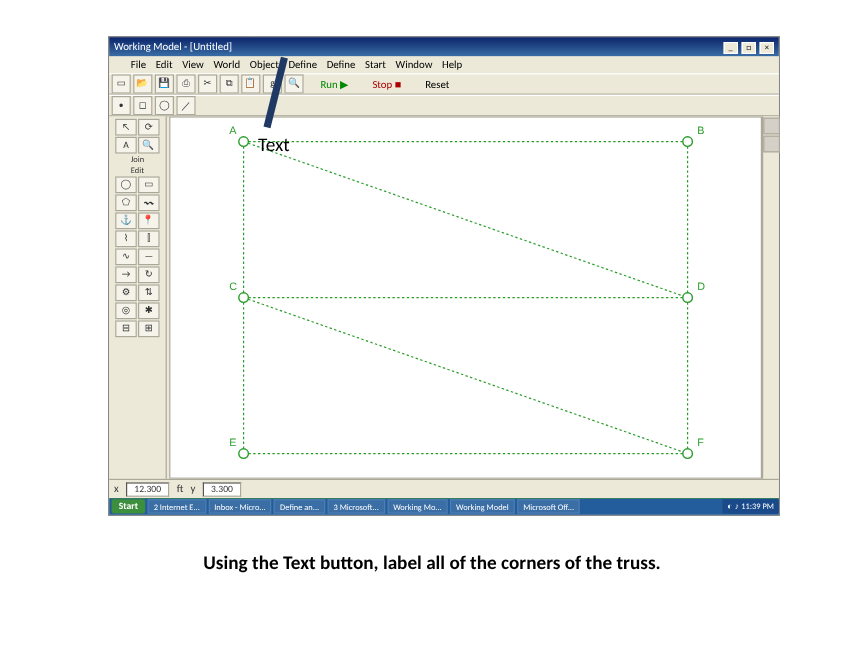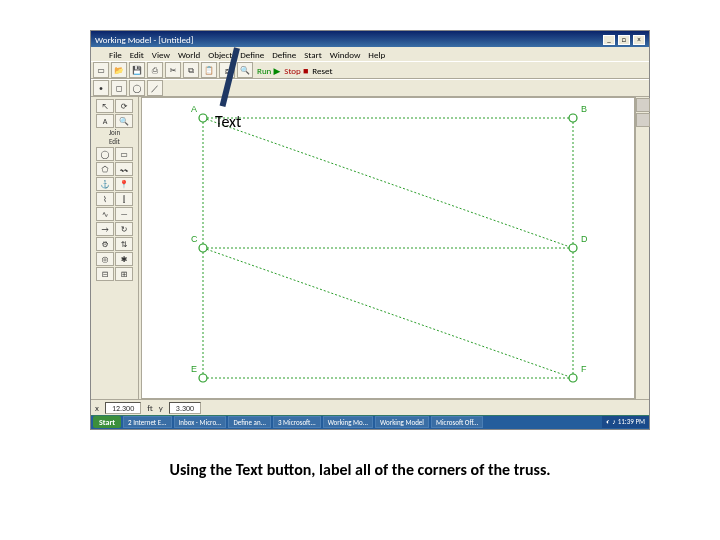--- a/index.html
+++ b/index.html
@@ -10,21 +10,21 @@
   .annotation-line { position: absolute; left: 234px; top: 48px; width: 6px; height: 60px; background: #1f3864; transform: rotate(14deg); transform-origin: top center; }
   .annotation-label { position: absolute; left: 215px; top: 112px; font-size: 16px; font-weight: 500; color: #000; }
 
   
   .titlebar { height: 16px; background: linear-gradient(#0a246a,#3a6ea5); color:#fff; font-size:9px; display:flex; align-items:center; padding:0 4px; justify-content:space-between;}
   .titlebar-right span { display:inline-block; width:12px; height:10px; background:#ece9d8; border:1px solid #fff; margin-left:1px; font-size:7px; text-align:center; color:#000; line-height:8px;}
   .menubar { height:14px; background:#ece9d8; font-size:9px; display:flex; align-items:center; gap:8px; padding:0 18px; color:#000;}
   .menubar span { cursor:default; }
   .toolbar-row { height:18px; background:#ece9d8; border-top:1px solid #fff; border-bottom:1px solid #aca899; display:flex; align-items:center; gap:2px; padding:0 2px;}
   .tbtn { width:16px; height:16px; border:1px solid #aca899; background:#f5f3ea; display:flex; align-items:center; justify-content:center; font-size:8px; color:#333;}
-  .runstop { font-size:9px; display:flex; gap:4px; margin-left:2px; align-items:center;}
+  .runstop { font-size:9px; display:flex; gap:20px; margin-left:12px; align-items:center;}
   .runstop .run { color:#080; }
   .runstop .stop { color:#a00; }
   .canvas-area { position:absolute; left:50px; top:66px; right:14px; bottom:30px; background:#fff; border:1px solid #aca899; }
   .left-toolbox { position:absolute; left:0; top:66px; width:48px; bottom:30px; background:#ece9d8; border-right:1px solid #aca899; display:flex; flex-direction:column; align-items:center; padding-top:2px; gap:1px;}
   .left-toolbox .tbtn { width:18px; height:14px;}
   .left-toolbox .row2 { display:flex; gap:1px;}
   .tlabel { font-size:7px; color:#333; text-align:center; width:100%; line-height:8px;}
   .statusbar { position:absolute; left:0; right:0; bottom:14px; height:16px; background:#ece9d8; border-top:1px solid #aca899; display:flex; align-items:center; gap:6px; padding:0 4px; font-size:9px; color:#333;}
   .statusbar .field { background:#fff; border:1px inset #aca899; padding:0 6px; height:12px; line-height:10px; font-size:8px;}
   .taskbar { position:absolute; left:0; right:0; bottom:0; height:14px; background:linear-gradient(#3c8f3c,#245d9c 8%,#245d9c); display:flex; align-items:center; font-size:8px; color:#fff; gap:2px; padding-left:2px;}

